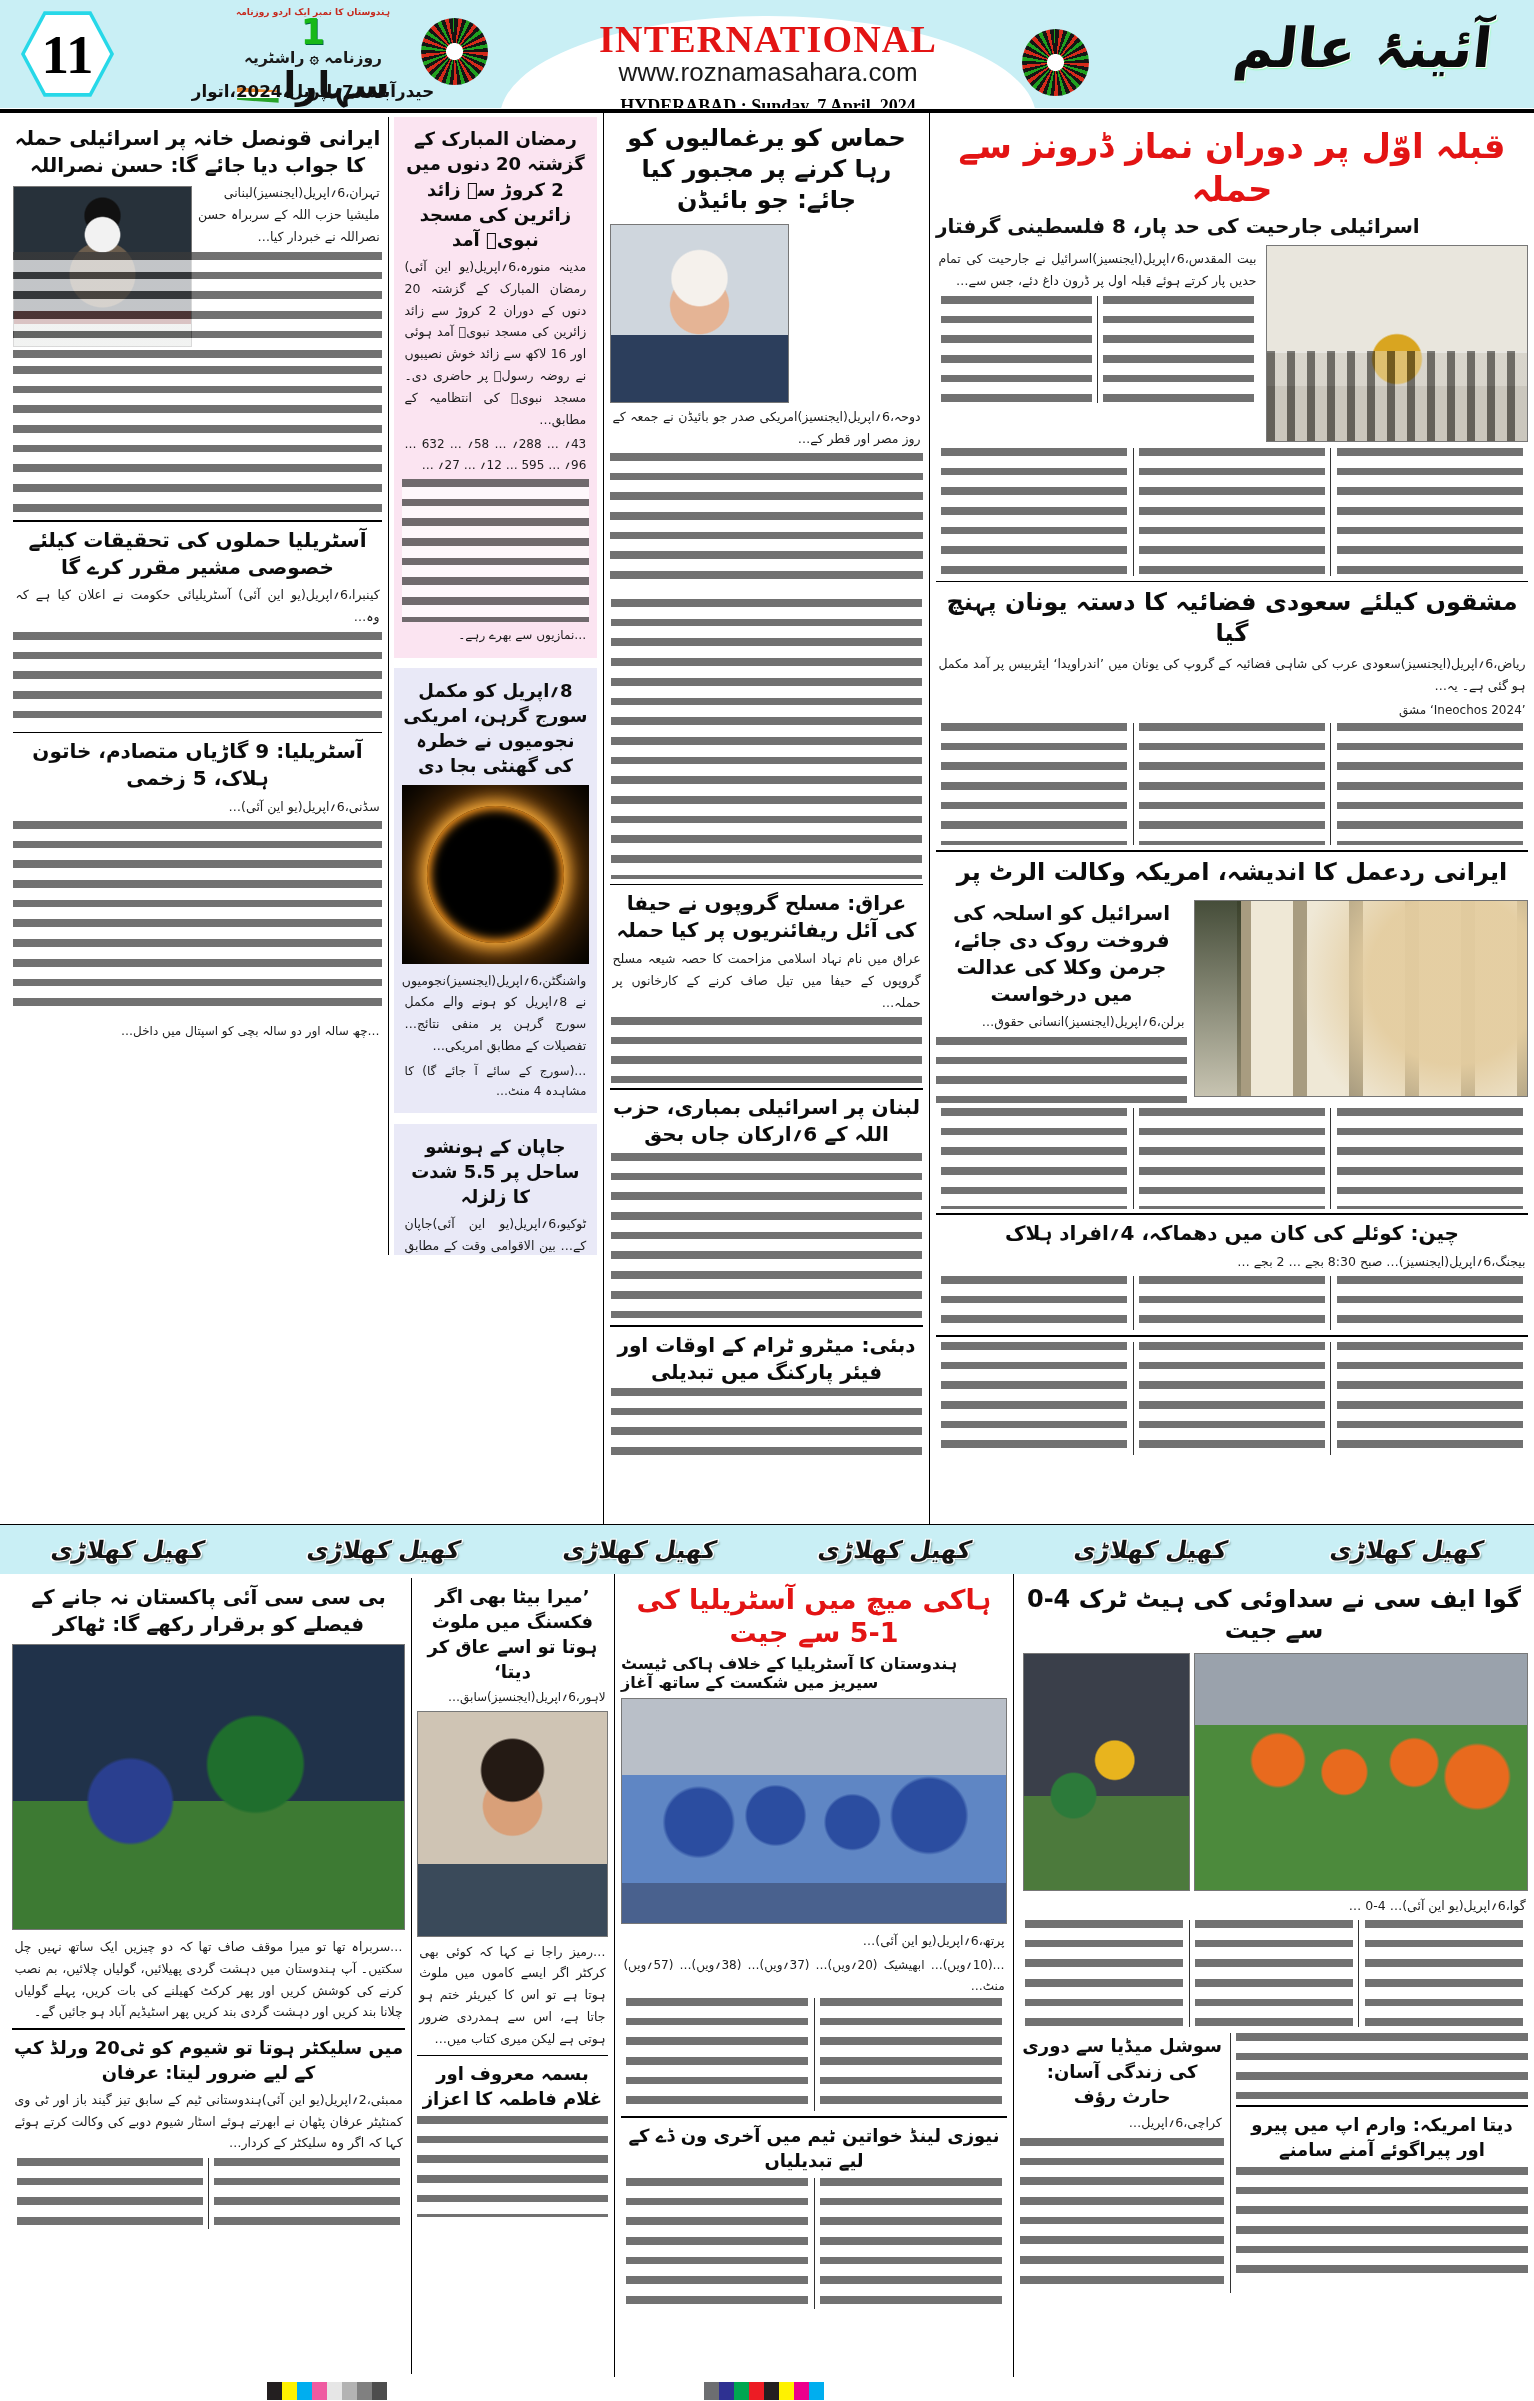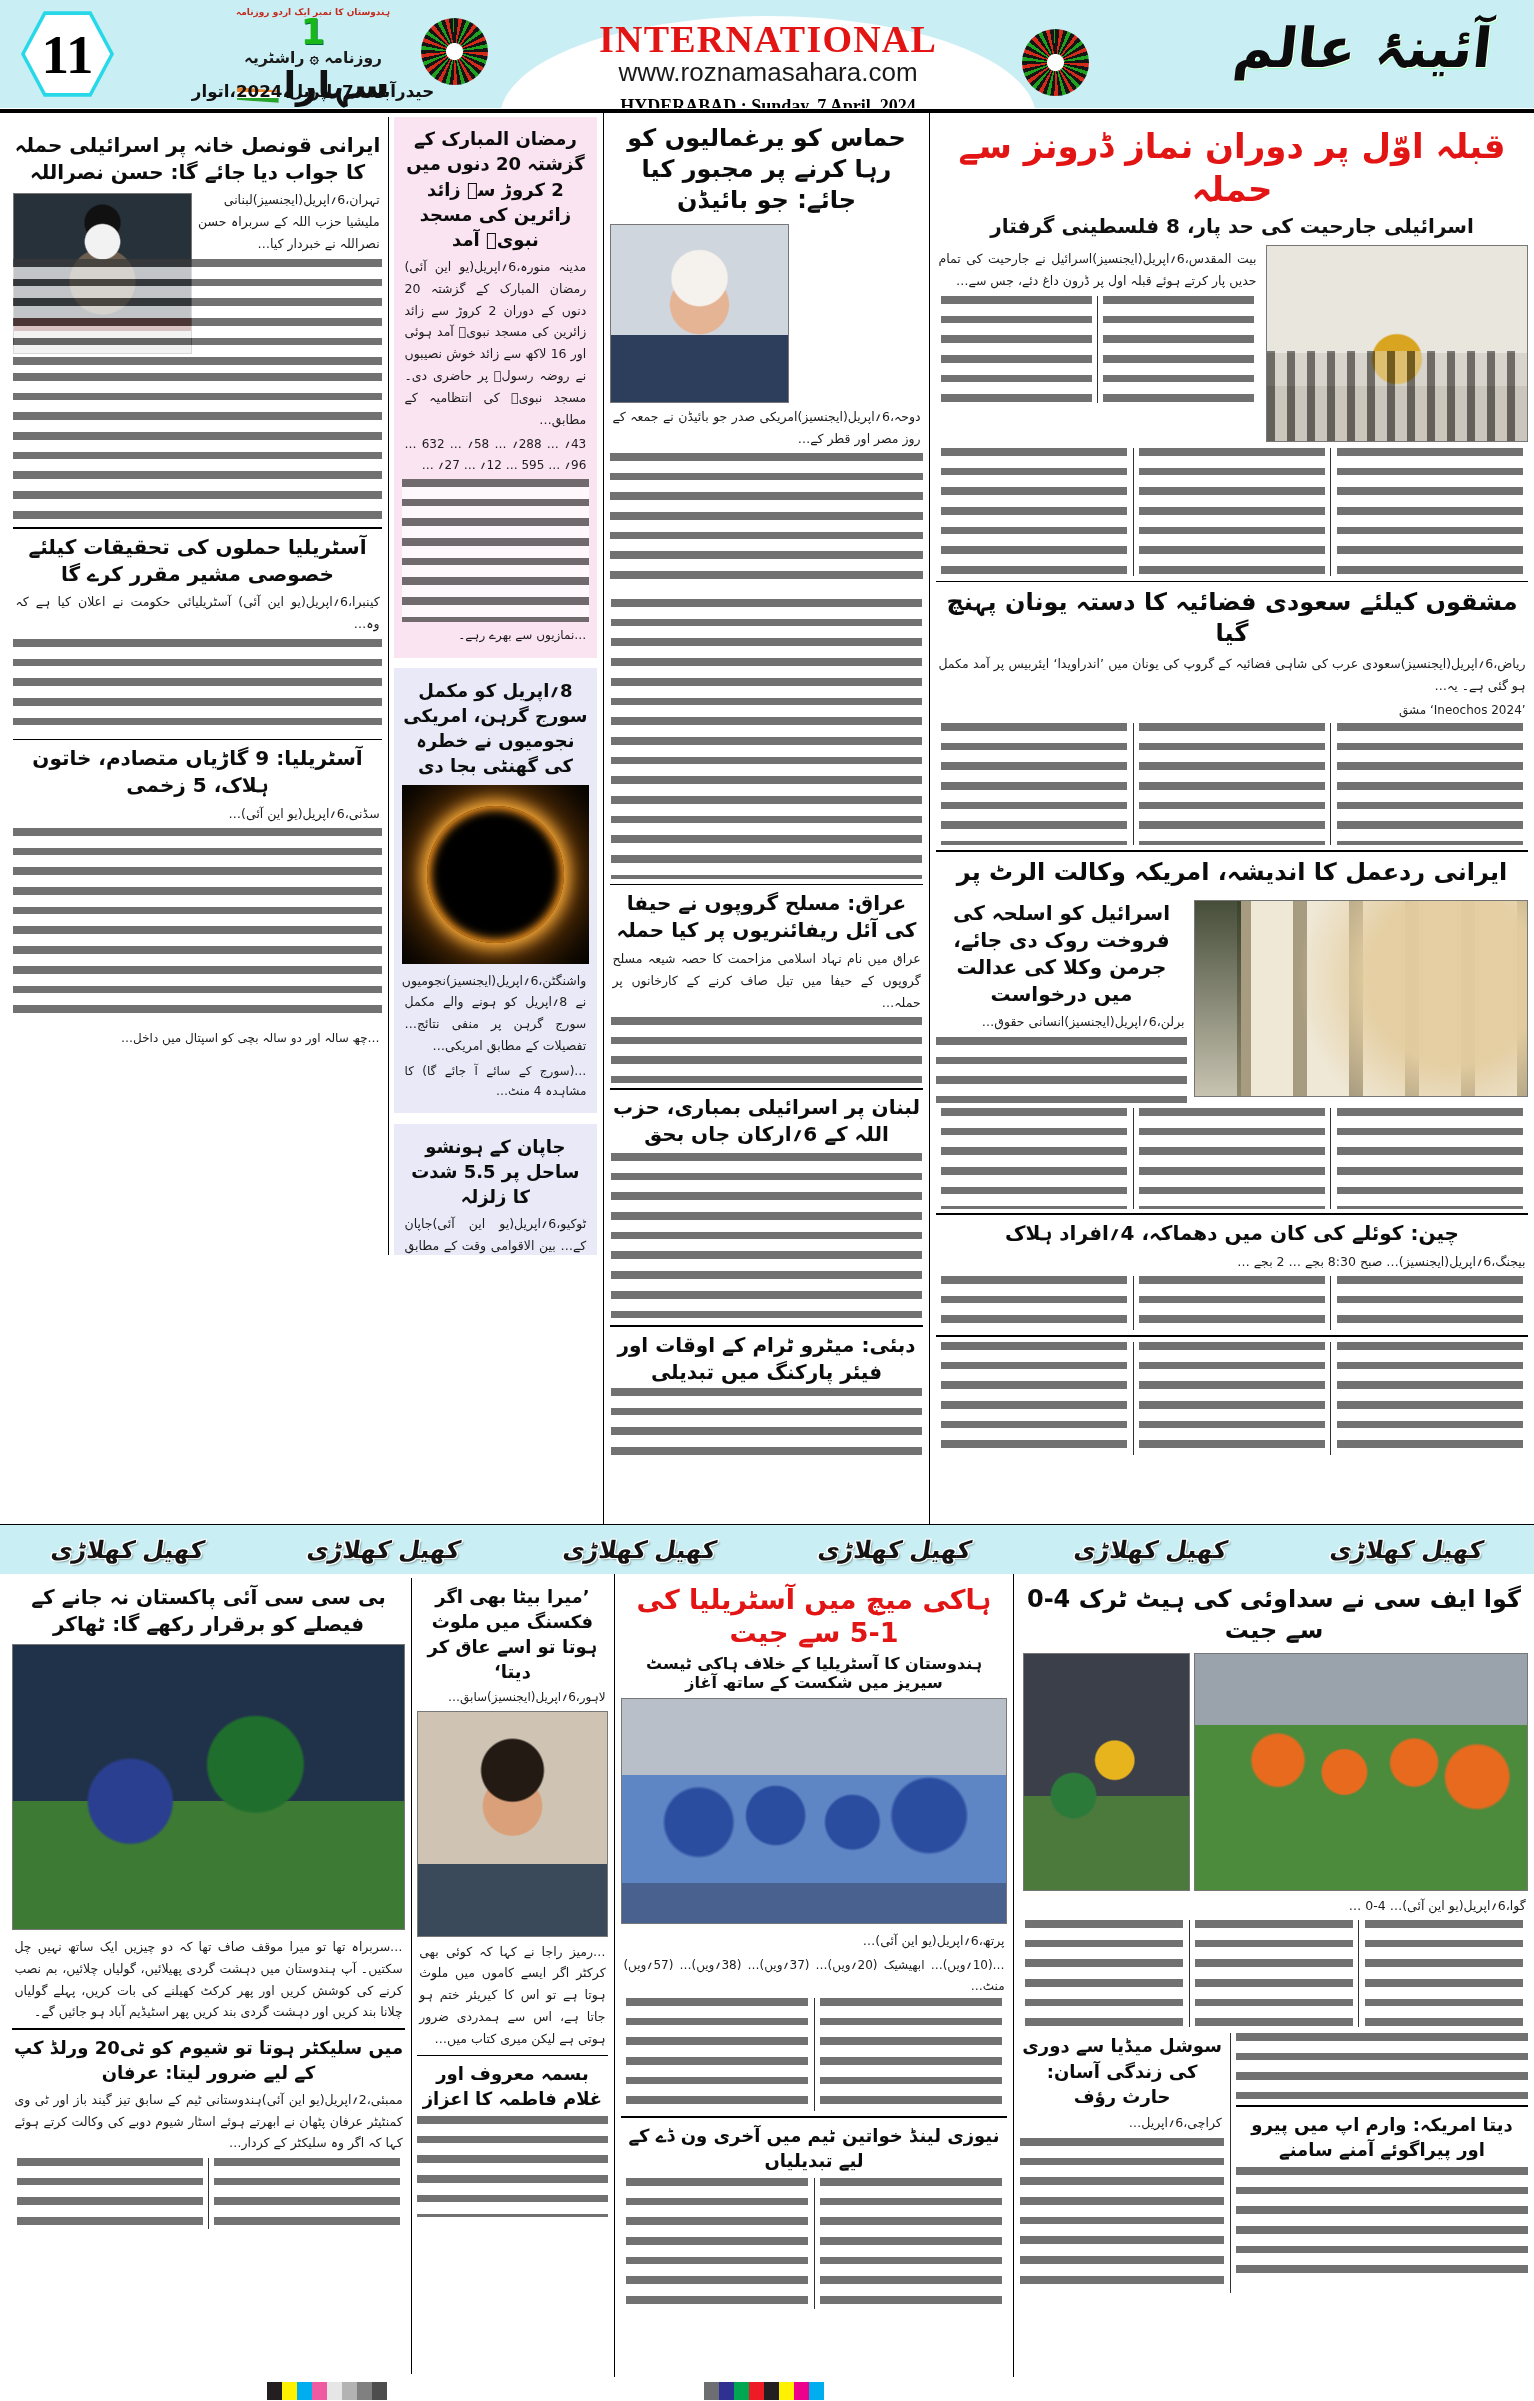--- a/index.html
+++ b/index.html
@@ -38,21 +38,21 @@
   .med1{left:421px;top:18px;} .med2{left:1022px;top:29px;}
   .header-rule{height:4.2px;background:#000;border-top:1.2px solid #fff;}
   
   .news{display:grid;grid-template-columns:605px 326px 603px;height:1411px;overflow:hidden;}
   .grp{overflow:hidden;padding:3.6px 6px;box-sizing:border-box;}
   .rule-l{border-left:1.8px solid #000;}
   .h-red{color:#e31414;font-size:34px;font-weight:800;text-align:center;line-height:1.25;}
   .h1{font-size:24px;font-weight:800;text-align:center;line-height:1.3;color:#0c0c0c;}
   .h2{font-size:20px;font-weight:800;text-align:center;line-height:1.35;color:#0c0c0c;}
   .h3{font-size:18px;font-weight:800;text-align:center;line-height:1.4;color:#0c0c0c;}
-  .sub{font-size:20px;font-weight:700;text-align:center;color:#111;margin-top:3.6px;}
+  .sub{font-size:20px;font-weight:700;text-align:left;color:#111;margin-top:3.6px;}
   .body-txt{font-size:12.5px;line-height:1.75;text-align:justify;color:#1c1c1c;margin:3.6px 2.4px;}
   .stats{font-size:12px;line-height:1.7;text-align:justify;color:#1c1c1c;margin:2.4px;}
   .fill{background:repeating-linear-gradient(to bottom,#3a3a3a 0 7.7px,#ffffff 7.7px 19.7px);opacity:.72;}
   .cols{display:flex;align-items:stretch;}
   .col{flex:1;padding:0 5.4px;border-left:0.9px solid #333;}
   .col:last-child{border-left:none;}
   .ph{position:relative;border:0.6px solid #777;box-sizing:border-box;overflow:hidden;}
   .thinrule{height:1.8px;background:#000;margin:4.8px 0;}
   
   .ph-aqsa{background:
@@ -289,21 +289,21 @@
             <p class="stats">…(سورج کے سائے آ جائے گا) کا مشاہدہ 4 منٹ…</p>
           </div>
           <div class="lavbox">
             <div class="h3">جاپان کے ہونشو ساحل پر 5.5 شدت کا زلزلہ</div>
             <p class="body-txt">ٹوکیو،6؍اپریل(یو این آئی)جاپان کے… بین الاقوامی وقت کے مطابق 0012 بجے زلزلہ…</p>
 
           </div>
         </div>
 
         <div style="padding:0 6px;overflow:hidden">
-          <div class="h2" style="margin-top:15px">ایرانی قونصل خانہ پر اسرائیلی حملہ کا جواب دیا جائے گا: حسن نصراللہ</div>
+          <div class="h2" style="margin-top:8px">ایرانی قونصل خانہ پر اسرائیلی حملہ کا جواب دیا جائے گا: حسن نصراللہ</div>
           <div>
             <div class="ph ph-cleric" style="width:179px;height:161px;float:left;margin:3.6px 6px 3.6px 0"></div>
             <p class="body-txt">تہران،6؍اپریل(ایجنسیز)لبنانی ملیشیا حزب اللہ کے سربراہ حسن نصراللہ نے خبردار کیا…</p>
             <div class="fill" style="height:110px"></div>
           </div>
           <div style="clear:both"></div>
           <div class="fill" style="height:149px;margin:4.8px 0"></div>
 
           <div class="thinrule"></div>
           <div class="h2">آسٹریلیا حملوں کی تحقیقات کیلئے خصوصی مشیر مقرر کرے گا</div>

